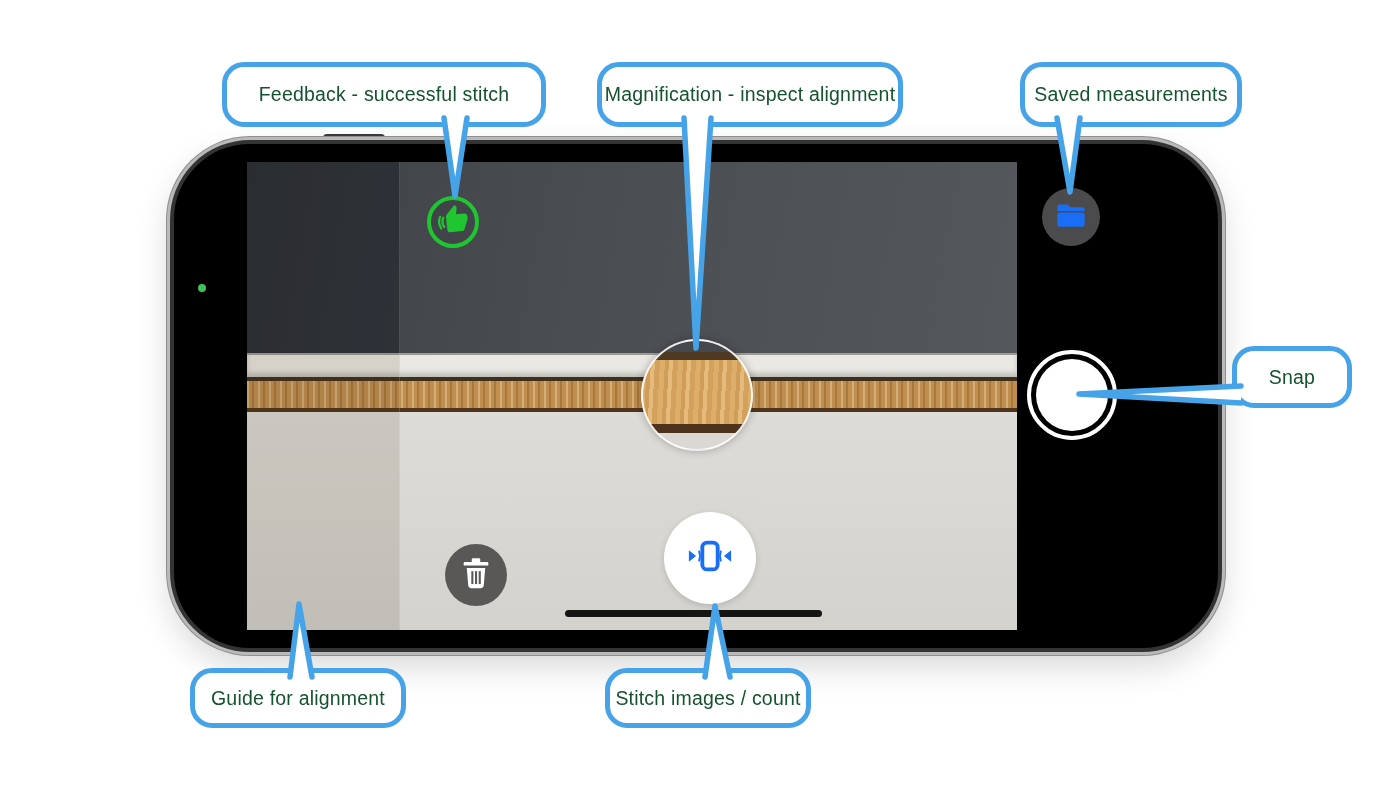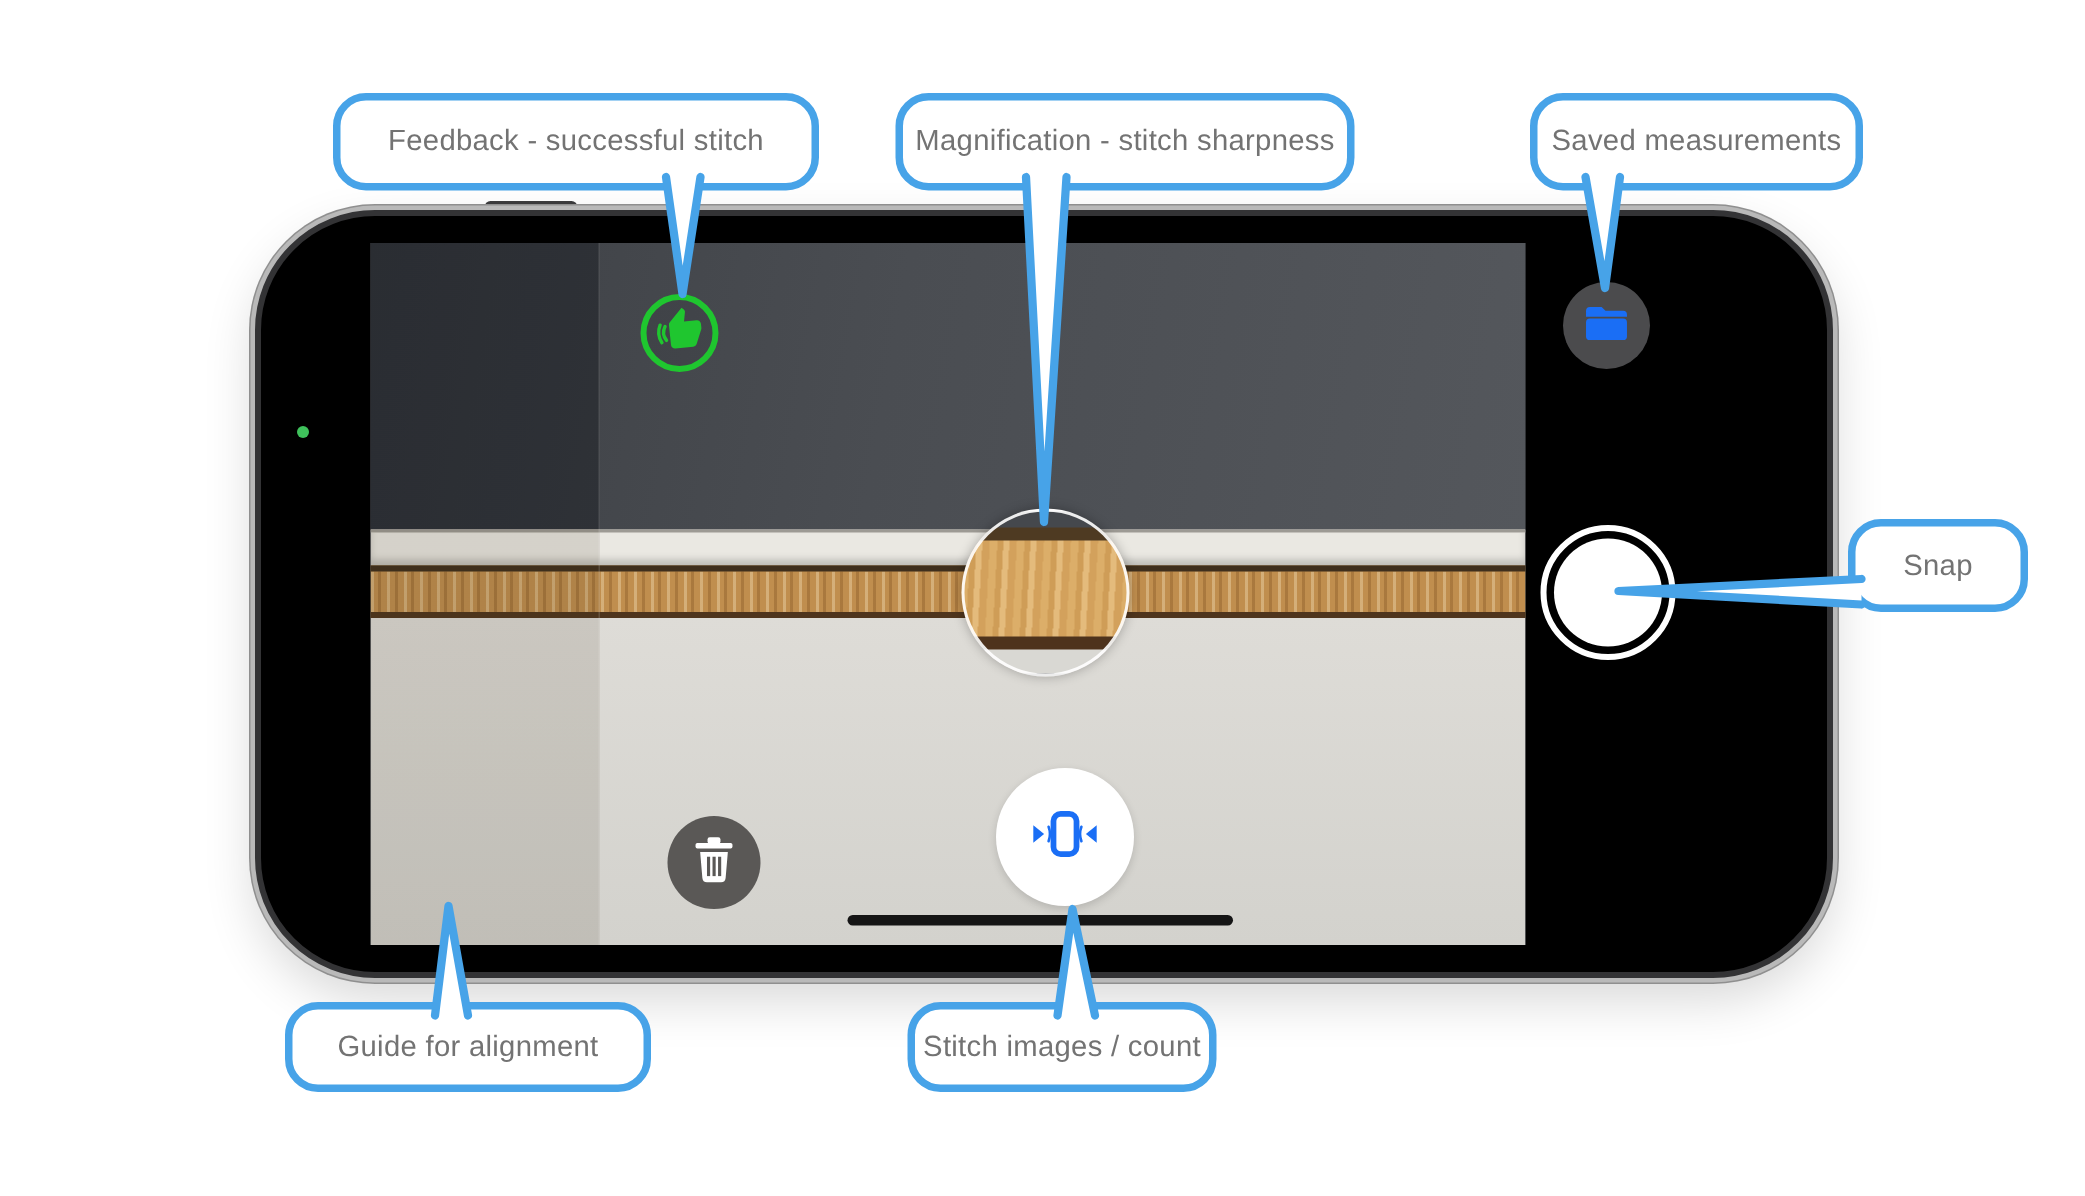--- a/index.html
+++ b/index.html
@@ -54,21 +54,21 @@
   .shutter{left:853px;top:206px;width:90px;height:90px;border:4px solid var(--shutter-white)}
   .shutter-inner{position:absolute;inset:5px;border-radius:50%;background:var(--shutter-white)}
   .trash-btn{left:271px;top:400px;width:62px;height:62px;background:#5a5856;color:#fff}
   .stitch-btn{left:490px;top:368px;width:92px;height:92px;background:#fff;color:var(--icon-blue);
     box-shadow:0 2px 6px rgba(0,0,0,.15)}
   .home-bar{position:absolute;left:391px;top:466px;width:257px;height:7px;border-radius:4px;background:#151515}
   
   .callout{
     position:absolute;display:flex;align-items:center;justify-content:center;
     background:#fff;border:5.5px solid var(--callout-blue);border-radius:22px;
-    font-size:19.5px;color:#737373;letter-spacing:.2px;z-index:20;text-align:center;
+    font-size:19.5px;color:#14532d;letter-spacing:.2px;z-index:20;text-align:center;
   }
   #tails{position:absolute;left:0;top:0;width:1390px;height:797px;z-index:30;pointer-events:none;color:var(--callout-blue)}
   #tails path{fill:#fff;stroke:currentColor;stroke-width:5.5;stroke-linejoin:round;stroke-linecap:round}
 </style>
 </head>
 <body>
 
 <div id="canvas">
 
   <div class="frame-button" style="left:323px;top:134px;width:62px;height:10px"></div>
@@ -135,32 +135,32 @@
     </div>
 
     <div class="home-bar"></div>
   </div>
 
   <div class="callout" style="left:222px;top:62px;width:324px;height:65px">
     <span>Feedback - successful stitch</span>
   </div>
 
   <div class="callout" style="left:597px;top:62px;width:306px;height:65px">
-    <span>Magnification - stitch sharpness</span>
+    <span>Magnification - inspect alignment</span>
   </div>
 
   <div class="callout" style="left:1020px;top:62px;width:222px;height:65px">
     <span>Saved measurements</span>
   </div>
 
   <div class="callout" style="left:1232px;top:346px;width:120px;height:62px">
     <span>Snap</span>
   </div>
 
-  <div class="callout" style="left:190px;top:668px;width:244px;height:60px">
+  <div class="callout" style="left:190px;top:668px;width:216px;height:60px">
     <span>Guide for alignment</span>
   </div>
 
   <div class="callout" style="left:605px;top:668px;width:206px;height:60px">
     <span>Stitch images / count</span>
   </div>
 
   <svg id="tails">
     <path d="M 444,118 L 455,196 L 467,118"></path>
     <path d="M 684,118 L 696,348 L 711,118"></path>

